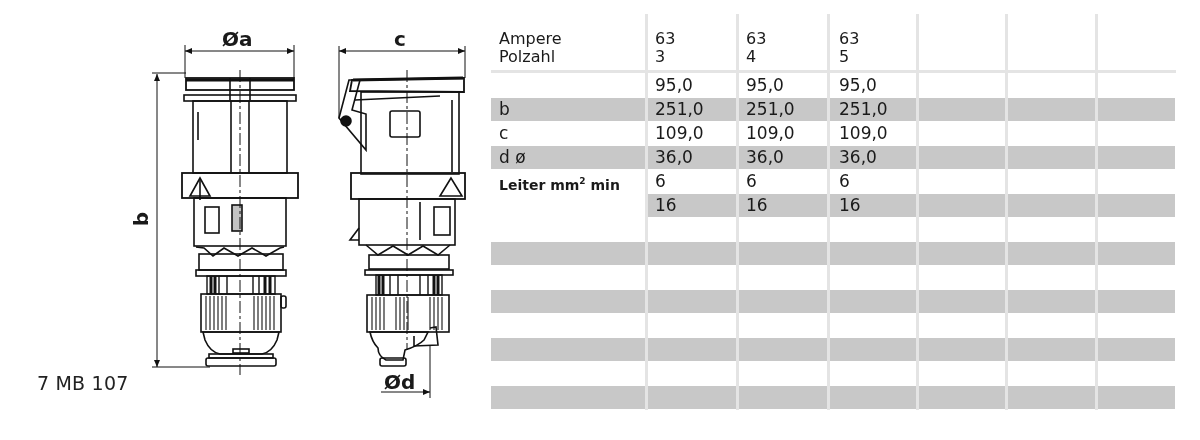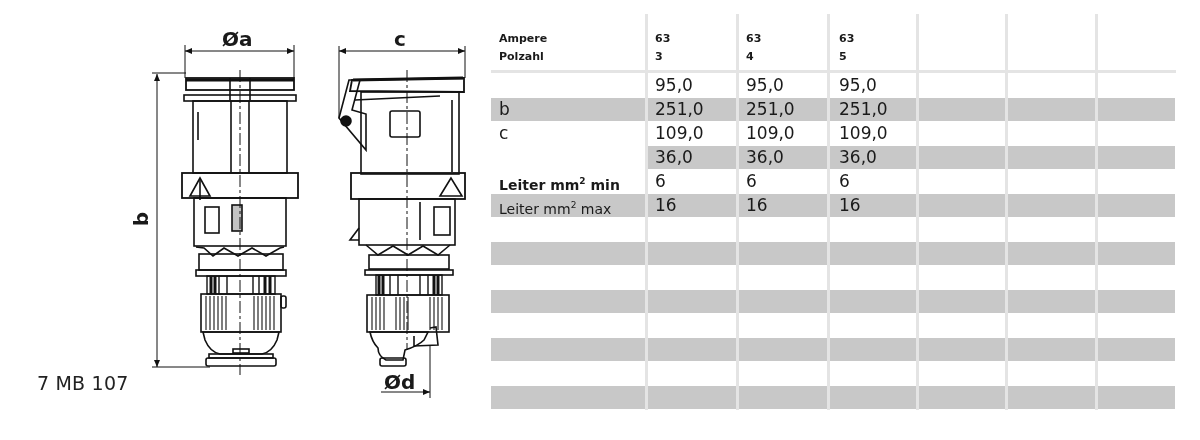--- a/index.html
+++ b/index.html
@@ -7,21 +7,21 @@
          font-family:"DejaVu Sans", "Liberation Sans", sans-serif; color:#1a1a1a; }
   .drawing { position:absolute; left:0; top:0; width:490px; height:440px; }
   .model-code { position:absolute; left:37px; top:372px; font-size:19px; color:#222; letter-spacing:0.2px; }
   .table-wrap { position:absolute; left:491px; top:14px; width:685px; height:400px; }
   .vline { position:absolute; top:0; width:3px; background:#e4e4e4; }
   .hdr-line { position:absolute; left:0; top:56px; height:3px; background:#e4e4e4; width:685px; }
   .row { position:absolute; left:0; width:684px; height:23px; }
   .row.gray .cell { background:#c8c8c8; }
   .cell { position:absolute; top:0; height:23px; font-size:17px; line-height:23px; white-space:nowrap; }
   .cell span { padding-left:0; }
-  .hdr { position:absolute; font-weight:bold; font-size:11px; line-height:17px; }
+  .hdr { position:absolute; font-weight:normal; font-size:16px; line-height:17px; }
   .small { font-size:14px; }
   sup { font-size:9px; vertical-align:6px; }
 </style>
 </head>
 <body>
 
 <div class="drawing">
   <svg width="490" height="440" viewBox="0 0 490 440" fill="none" stroke="#111" stroke-width="1.6">
 
     <g>
@@ -214,38 +214,38 @@
       <div class="row" style="top: 108px;">
         <div class="cell" style="left: 0px; width: 154px;"><span style="padding-left: 8px;">c</span></div>
         <div class="cell" style="left: 157px; width: 88px;"><span style="padding-left: 7px;">109,0</span></div>
         <div class="cell" style="left: 248px; width: 88px;"><span style="padding-left: 7px;">109,0</span></div>
         <div class="cell" style="left: 339px; width: 86px;"><span style="padding-left: 9px;">109,0</span></div>
         <div class="cell" style="left: 428px; width: 86px;"><span style="padding-left: 7px;"></span></div>
         <div class="cell" style="left: 517px; width: 87px;"><span style="padding-left: 7px;"></span></div>
         <div class="cell" style="left: 607px; width: 77px;"><span style="padding-left: 7px;"></span></div>
       </div>
       <div class="row gray" style="top: 132px;">
+        <div class="cell" style="left: 0px; width: 154px;"><span style="padding-left: 8px;">d ø</span></div>
         <div class="cell" style="left: 157px; width: 88px;"><span style="padding-left: 7px;">36,0</span></div>
         <div class="cell" style="left: 248px; width: 88px;"><span style="padding-left: 7px;">36,0</span></div>
         <div class="cell" style="left: 339px; width: 86px;"><span style="padding-left: 9px;">36,0</span></div>
         <div class="cell" style="left: 428px; width: 86px;"><span style="padding-left: 7px;"></span></div>
         <div class="cell" style="left: 517px; width: 87px;"><span style="padding-left: 7px;"></span></div>
         <div class="cell" style="left: 607px; width: 77px;"><span style="padding-left: 7px;"></span></div>
       </div>
       <div class="row" style="top: 156px;">
         <div class="cell small" style="left: 0px; width: 154px; font-weight: bold;"><span style="padding-left: 8px;">Leiter mm<sup>2</sup> min</span></div>
         <div class="cell" style="left: 157px; width: 88px;"><span style="padding-left: 7px;">6</span></div>
         <div class="cell" style="left: 248px; width: 88px;"><span style="padding-left: 7px;">6</span></div>
         <div class="cell" style="left: 339px; width: 86px;"><span style="padding-left: 9px;">6</span></div>
         <div class="cell" style="left: 428px; width: 86px;"><span style="padding-left: 7px;"></span></div>
         <div class="cell" style="left: 517px; width: 87px;"><span style="padding-left: 7px;"></span></div>
         <div class="cell" style="left: 607px; width: 77px;"><span style="padding-left: 7px;"></span></div>
       </div>
       <div class="row gray" style="top: 180px;">
-        <div class="cell small" style="left: 0px; width: 154px;"><span style="padding-left: 8px;">Leiter mm<sup>2</sup> max</span></div>
         <div class="cell" style="left: 157px; width: 88px;"><span style="padding-left: 7px;">16</span></div>
         <div class="cell" style="left: 248px; width: 88px;"><span style="padding-left: 7px;">16</span></div>
         <div class="cell" style="left: 339px; width: 86px;"><span style="padding-left: 9px;">16</span></div>
         <div class="cell" style="left: 428px; width: 86px;"><span style="padding-left: 7px;"></span></div>
         <div class="cell" style="left: 517px; width: 87px;"><span style="padding-left: 7px;"></span></div>
         <div class="cell" style="left: 607px; width: 77px;"><span style="padding-left: 7px;"></span></div>
       </div>
       <div class="row" style="top: 204px;">
         <div class="cell" style="left: 0px; width: 154px;"><span style="padding-left: 8px;"></span></div>
         <div class="cell" style="left: 157px; width: 88px;"><span style="padding-left: 7px;"></span></div>

